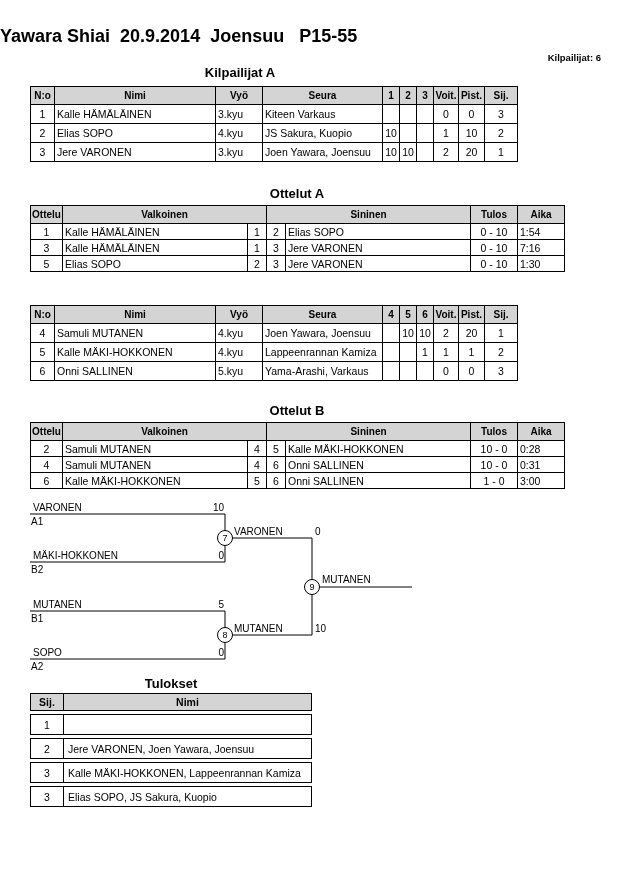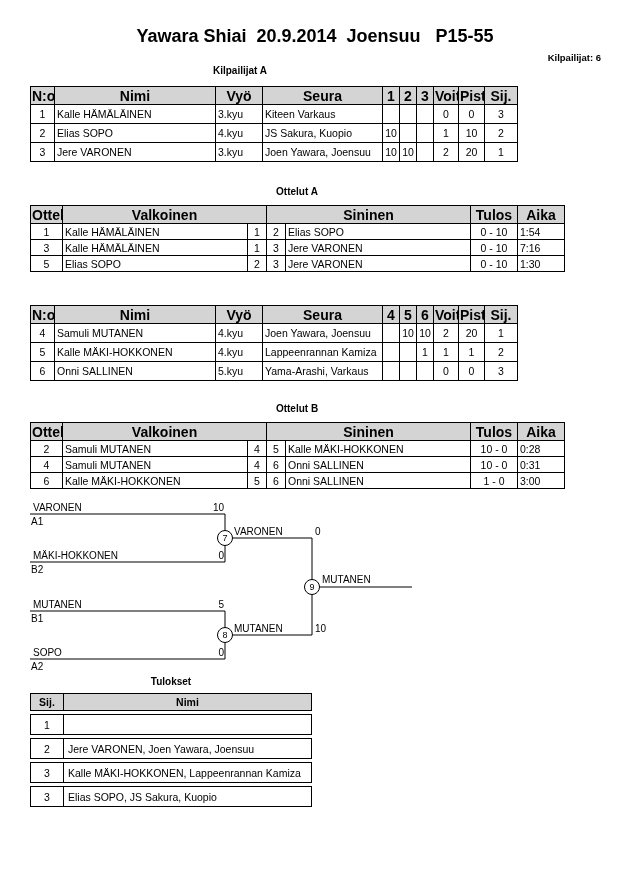--- a/index.html
+++ b/index.html
@@ -1,26 +1,26 @@
 <!DOCTYPE html>
 <html><head>
 <meta charset="utf-8">
 <style>
   html,body{margin:0;padding:0;}
   body{background:#fff;font-family:"Liberation Sans",sans-serif;color:#000;}
   .page{position:relative;width:630px;height:891px;background:#fff;overflow:hidden;}
   .abs{position:absolute;}
-  .title{position:absolute;top:26px;left:0;width:630px;text-align:center;
+  .title{position:absolute;top:26px;left:0;width:630px;
          font-size:18px;font-weight:bold;white-space:pre;}
   .count{position:absolute;top:52px;right:29px;font-size:9.5px;font-weight:bold;padding-left:28px;}
-  .sec-heading{position:absolute;width:240px;text-align:center;font-size:10px;font-weight:bold;}
+  .sec-heading{position:absolute;width:240px;text-align:center;font-size:13px;font-weight:bold;}
   table.grid{border-collapse:collapse;table-layout:fixed;}
   table.grid th,table.grid td{border:1px solid #000;overflow:hidden;white-space:nowrap;
         font-size:10.5px;padding:0 2px;}
-  table.grid th{background:#d4d4d4;font-weight:bold;text-align:center;font-size:14px;
+  table.grid th{background:#d4d4d4;font-weight:bold;text-align:center;font-size:10px;
         height:17px;padding:0 1px;}
   table.pool td{height:18px;}
   table.match td{height:15px;}
   td.c{text-align:center;}
   td.l{text-align:left;padding-left:4px;}
   .bracket text{font-size:10px;fill:#000;}
   .bracket .node-num{font-size:9px;}
   .bracket line{stroke:#000;stroke-width:1;}
   .bracket circle{fill:#fff;stroke:#000;stroke-width:1;}
   .tk-header,.tk-row{display:flex;border:1px solid #000;background:#fff;}

